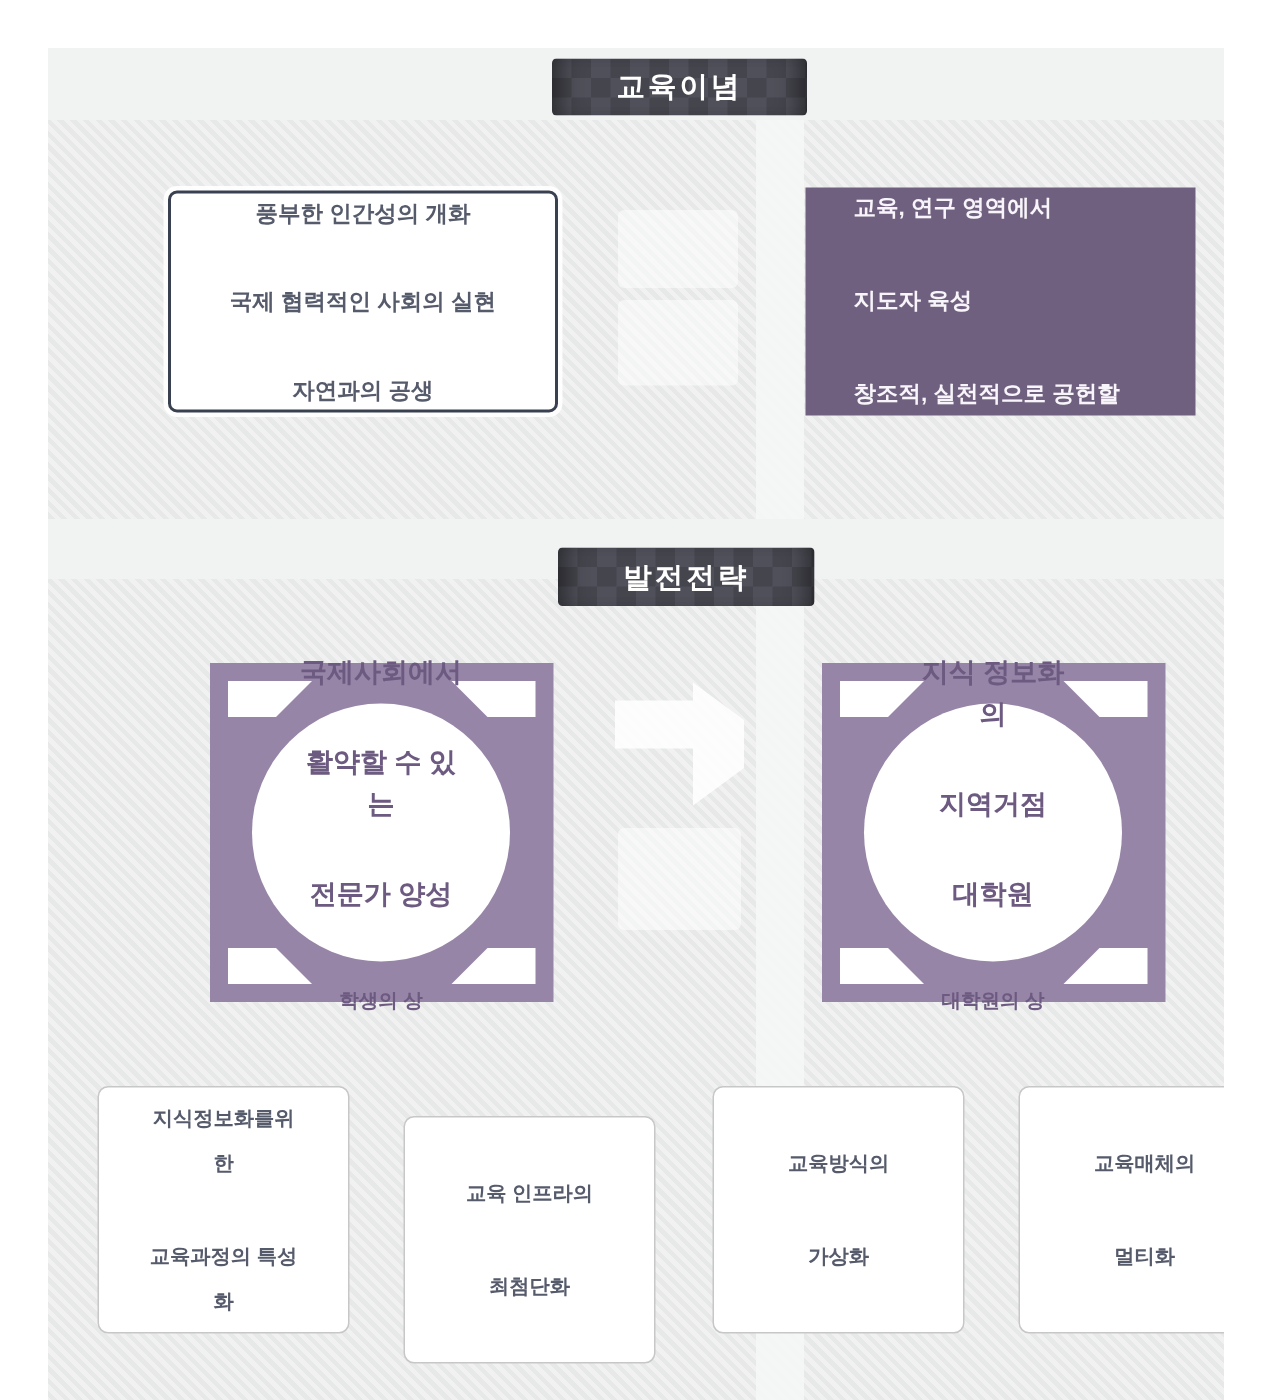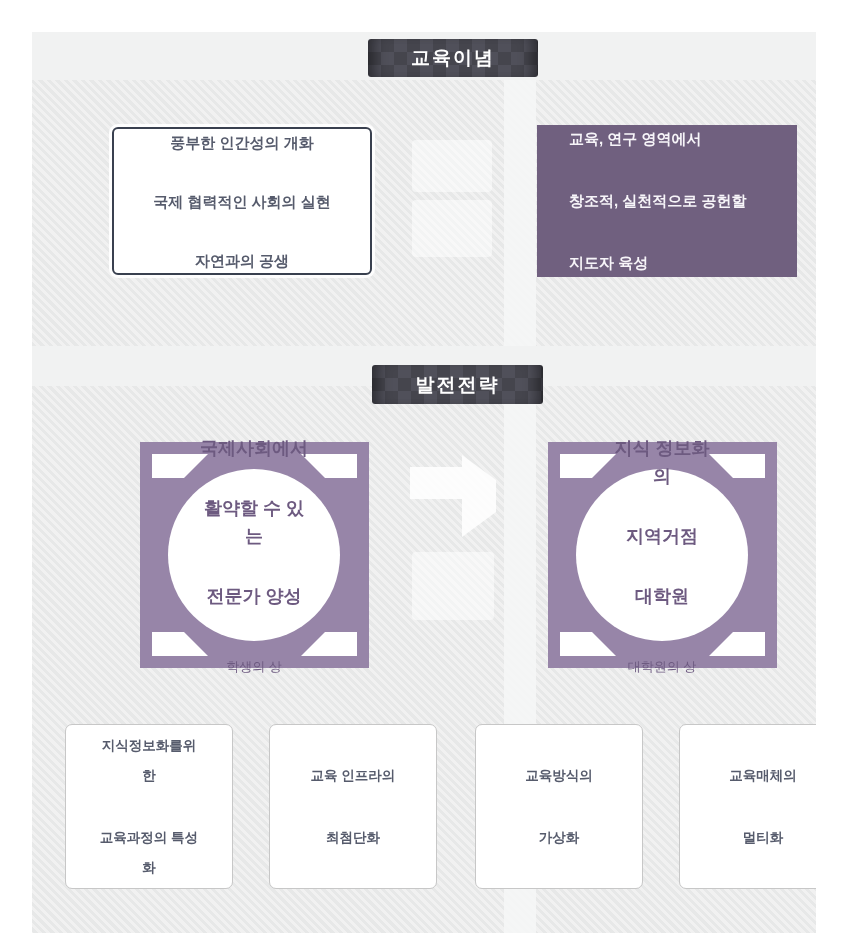--- a/index.html
+++ b/index.html
@@ -85,32 +85,32 @@
   .c-bl{ bottom:12px; left:12px; border-bottom:24px solid #fff; border-right:24px solid transparent; }
   .c-br{ bottom:12px; right:12px; border-bottom:24px solid #fff; border-left:24px solid transparent; }
 
   .vision-circle{
     position:absolute; left:28px; top:27px; width:172px; height:172px;
     border-radius:50%; background:#ffffff;
     display:flex; flex-direction:column; align-items:center; justify-content:center;
     text-align:center; color:var(--purple-text,#6d5a80);
   }
   .vision-circle .line{ font-size:18px; font-weight:bold; line-height:28px; }
-  .vision-circle .caption{ margin-top:16px; font-size:13px; font-weight:normal; }
+  .vision-circle .caption{ margin-top:16px; font-size:13px; font-weight:bold; }
 
   
   .initiative{
     position:absolute; top:692px; width:168px; height:165px;
     background:#ffffff; border:1px solid var(--card-border,#c7c7c7); border-radius:7px;
     display:flex; flex-direction:column; justify-content:center; text-align:center;
     color:var(--text-slate,#5d5c6e); font-size:13.5px; font-weight:bold;
   }
   .initiative .line{ line-height:30px; }
   .initiative.i1{ left:33px; }
-  .initiative.i2{ left:237px; }
+  .initiative.i2{ left:237px;margin-top:20px; }
   .initiative.i3{ left:443px; }
   .initiative.i4{ left:647px; }
 </style>
 </head>
 <body>
 
 <div class="canvas">
 
   <div class="vstripe"></div>
   <div class="hband b1"></div>
@@ -124,22 +124,22 @@
     <div class="line">풍부한 인간성의 개화</div>
     <div class="line">국제 협력적인 사회의 실현</div>
     <div class="line">자연과의 공생</div>
   </div>
 
   <div class="patch p1"></div>
   <div class="patch p2"></div>
 
   <div class="goal-box">
     <div class="line">교육, 연구 영역에서</div>
+    <div class="line">지도자 육성</div>
     <div class="line">창조적, 실천적으로 공헌할</div>
-    <div class="line">지도자 육성</div>
   </div>
 
   <div class="badge b2">
     <span>발전전략</span>
   </div>
 
   <div class="vision-square left">
     <div class="corner c-tl"></div>
     <div class="corner c-tr"></div>
     <div class="corner c-bl"></div>

